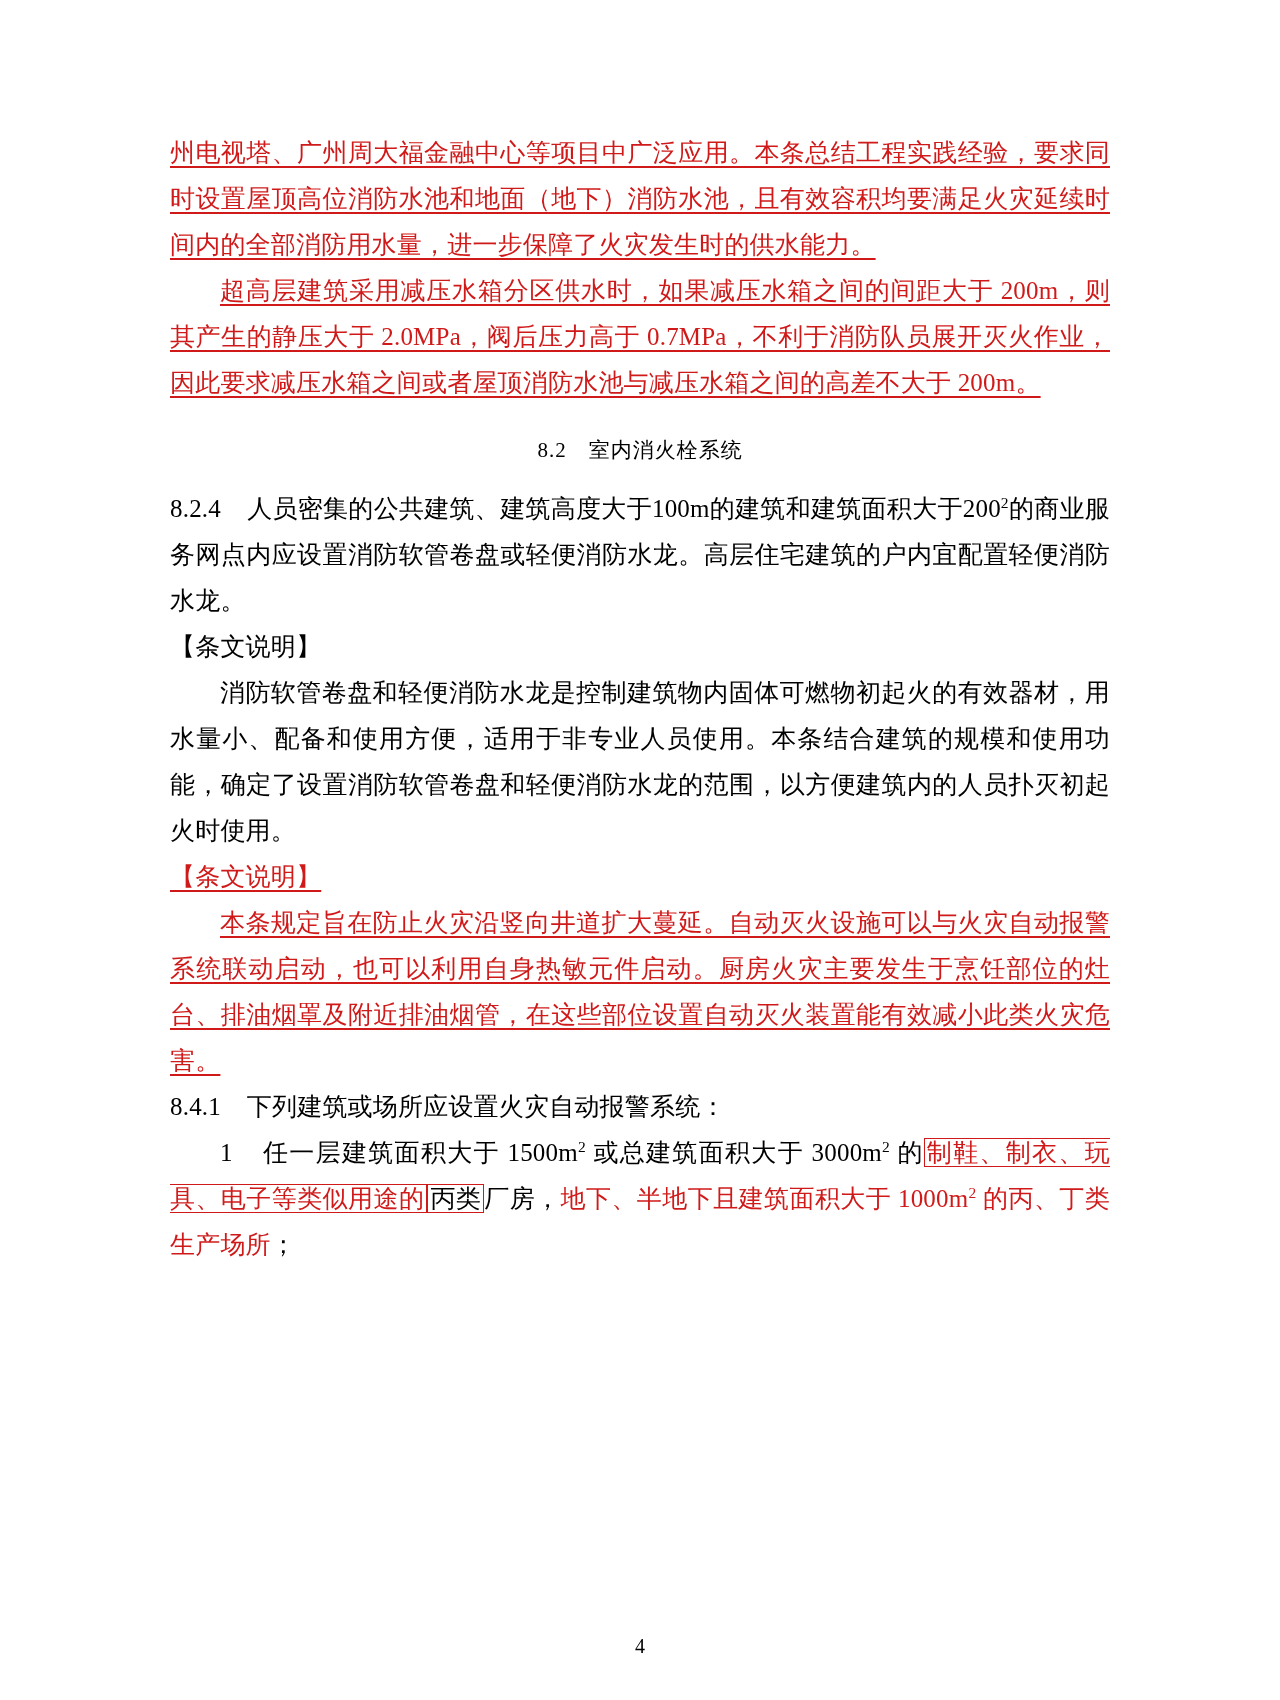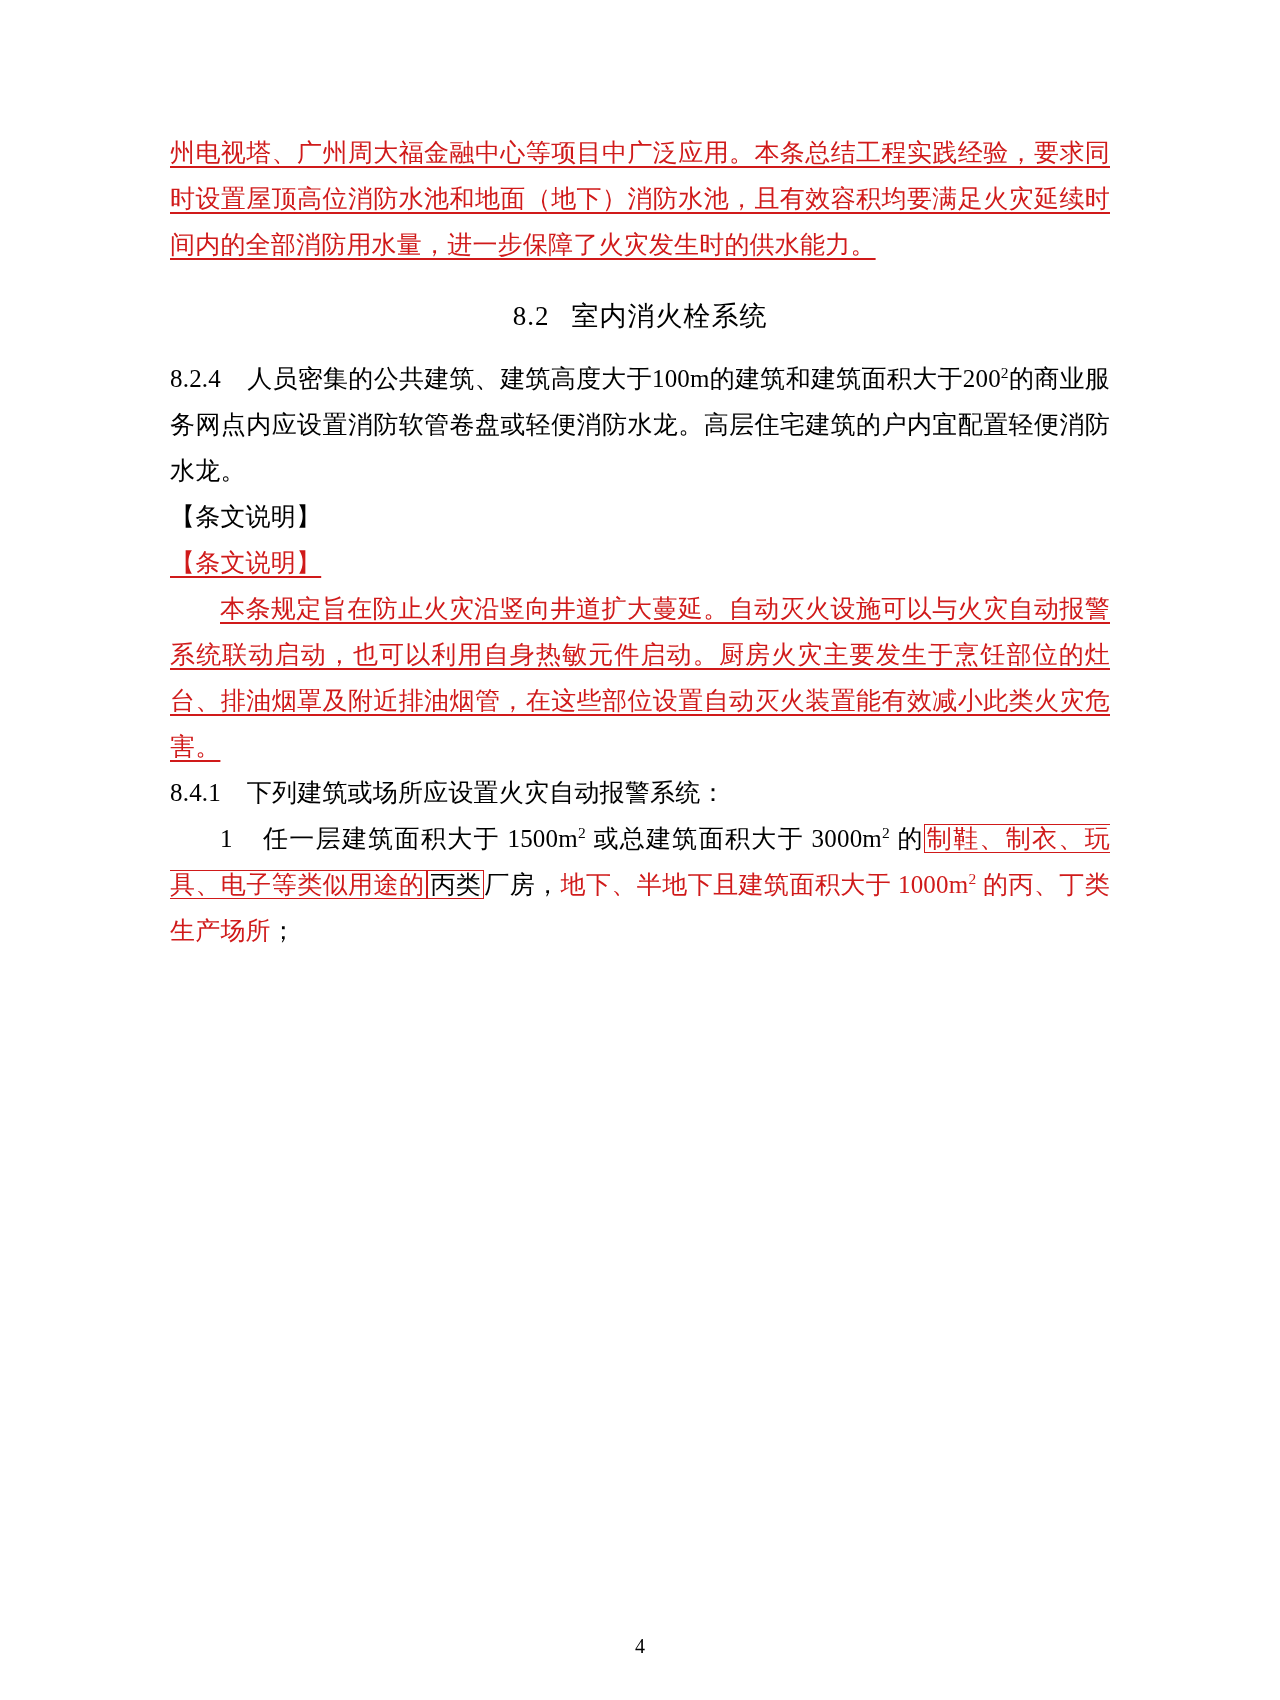--- a/index.html
+++ b/index.html
@@ -34,21 +34,21 @@
   .red {
     color: #d01a1a;
   }
   .red-underline {
     color: #d01a1a;
     text-decoration: underline;
     text-decoration-color: #d01a1a;
     text-underline-offset: 5px;
   }
   .heading {
-    font-size: 27px;
+    font-size: 21px;
     text-align: center;
     font-weight: normal;
     margin: 30px 0 22px 0;
     letter-spacing: 1px;
   }
   .heading .num {
     margin-right: 22px;
   }
   .boxed {
     border: 1px solid #d01a1a;
@@ -69,32 +69,34 @@
     font-family: "Liberation Serif", serif;
   }
 </style>
 </head>
 <body>
 
 <div class="page">
 
   <p class="para red-underline">州电视塔、广州周大福金融中心等项目中广泛应用。本条总结工程实践经验，要求同时设置屋顶高位消防水池和地面（地下）消防水池，且有效容积均要满足火灾延续时间内的全部消防用水量，进一步保障了火灾发生时的供水能力。</p>
 
+  <p class="para red-underline indent">超高层建筑采用减压水箱分区供水时，如果减压水箱之间的间距大于 200m，则其产生的静压大于 2.0MPa，阀后压力高于 0.7MPa，不利于消防队员展开灭火作业，因此要求减压水箱之间或者屋顶消防水池与减压水箱之间的高差不大于 200m。</p>
 
   <h2 class="heading">
     <span class="num">8.2</span><span>室内消火栓系统</span>
   </h2>
 
   <p class="para">
     <span>8.2.4</span>&nbsp;&nbsp;&nbsp;&nbsp;<span>人员密集的公共建筑、建筑高度大于100m的建筑和建筑面积大于200</span><sup>2</sup><span>的商业服务网点内应设置消防软管卷盘或轻便消防水龙。高层住宅建筑的户内宜配置轻便消防水龙。</span>
   </p>
 
 
   <p class="para">【条文说明】</p>
 
+  <p class="para indent">消防软管卷盘和轻便消防水龙是控制建筑物内固体可燃物初起火的有效器材，用水量小、配备和使用方便，适用于非专业人员使用。本条结合建筑的规模和使用功能，确定了设置消防软管卷盘和轻便消防水龙的范围，以方便建筑内的人员扑灭初起火时使用。</p>
 
 
 
   <p class="para red-underline">【条文说明】</p>
 
   <p class="para red-underline indent">本条规定旨在防止火灾沿竖向井道扩大蔓延。自动灭火设施可以与火灾自动报警系统联动启动，也可以利用自身热敏元件启动。厨房火灾主要发生于烹饪部位的灶台、排油烟罩及附近排油烟管，在这些部位设置自动灭火装置能有效减小此类火灾危害。</p>
 
 
   <p class="para">
     <span>8.4.1</span>&nbsp;&nbsp;&nbsp;&nbsp;<span>下列建筑或场所应设置火灾自动报警系统：</span>

